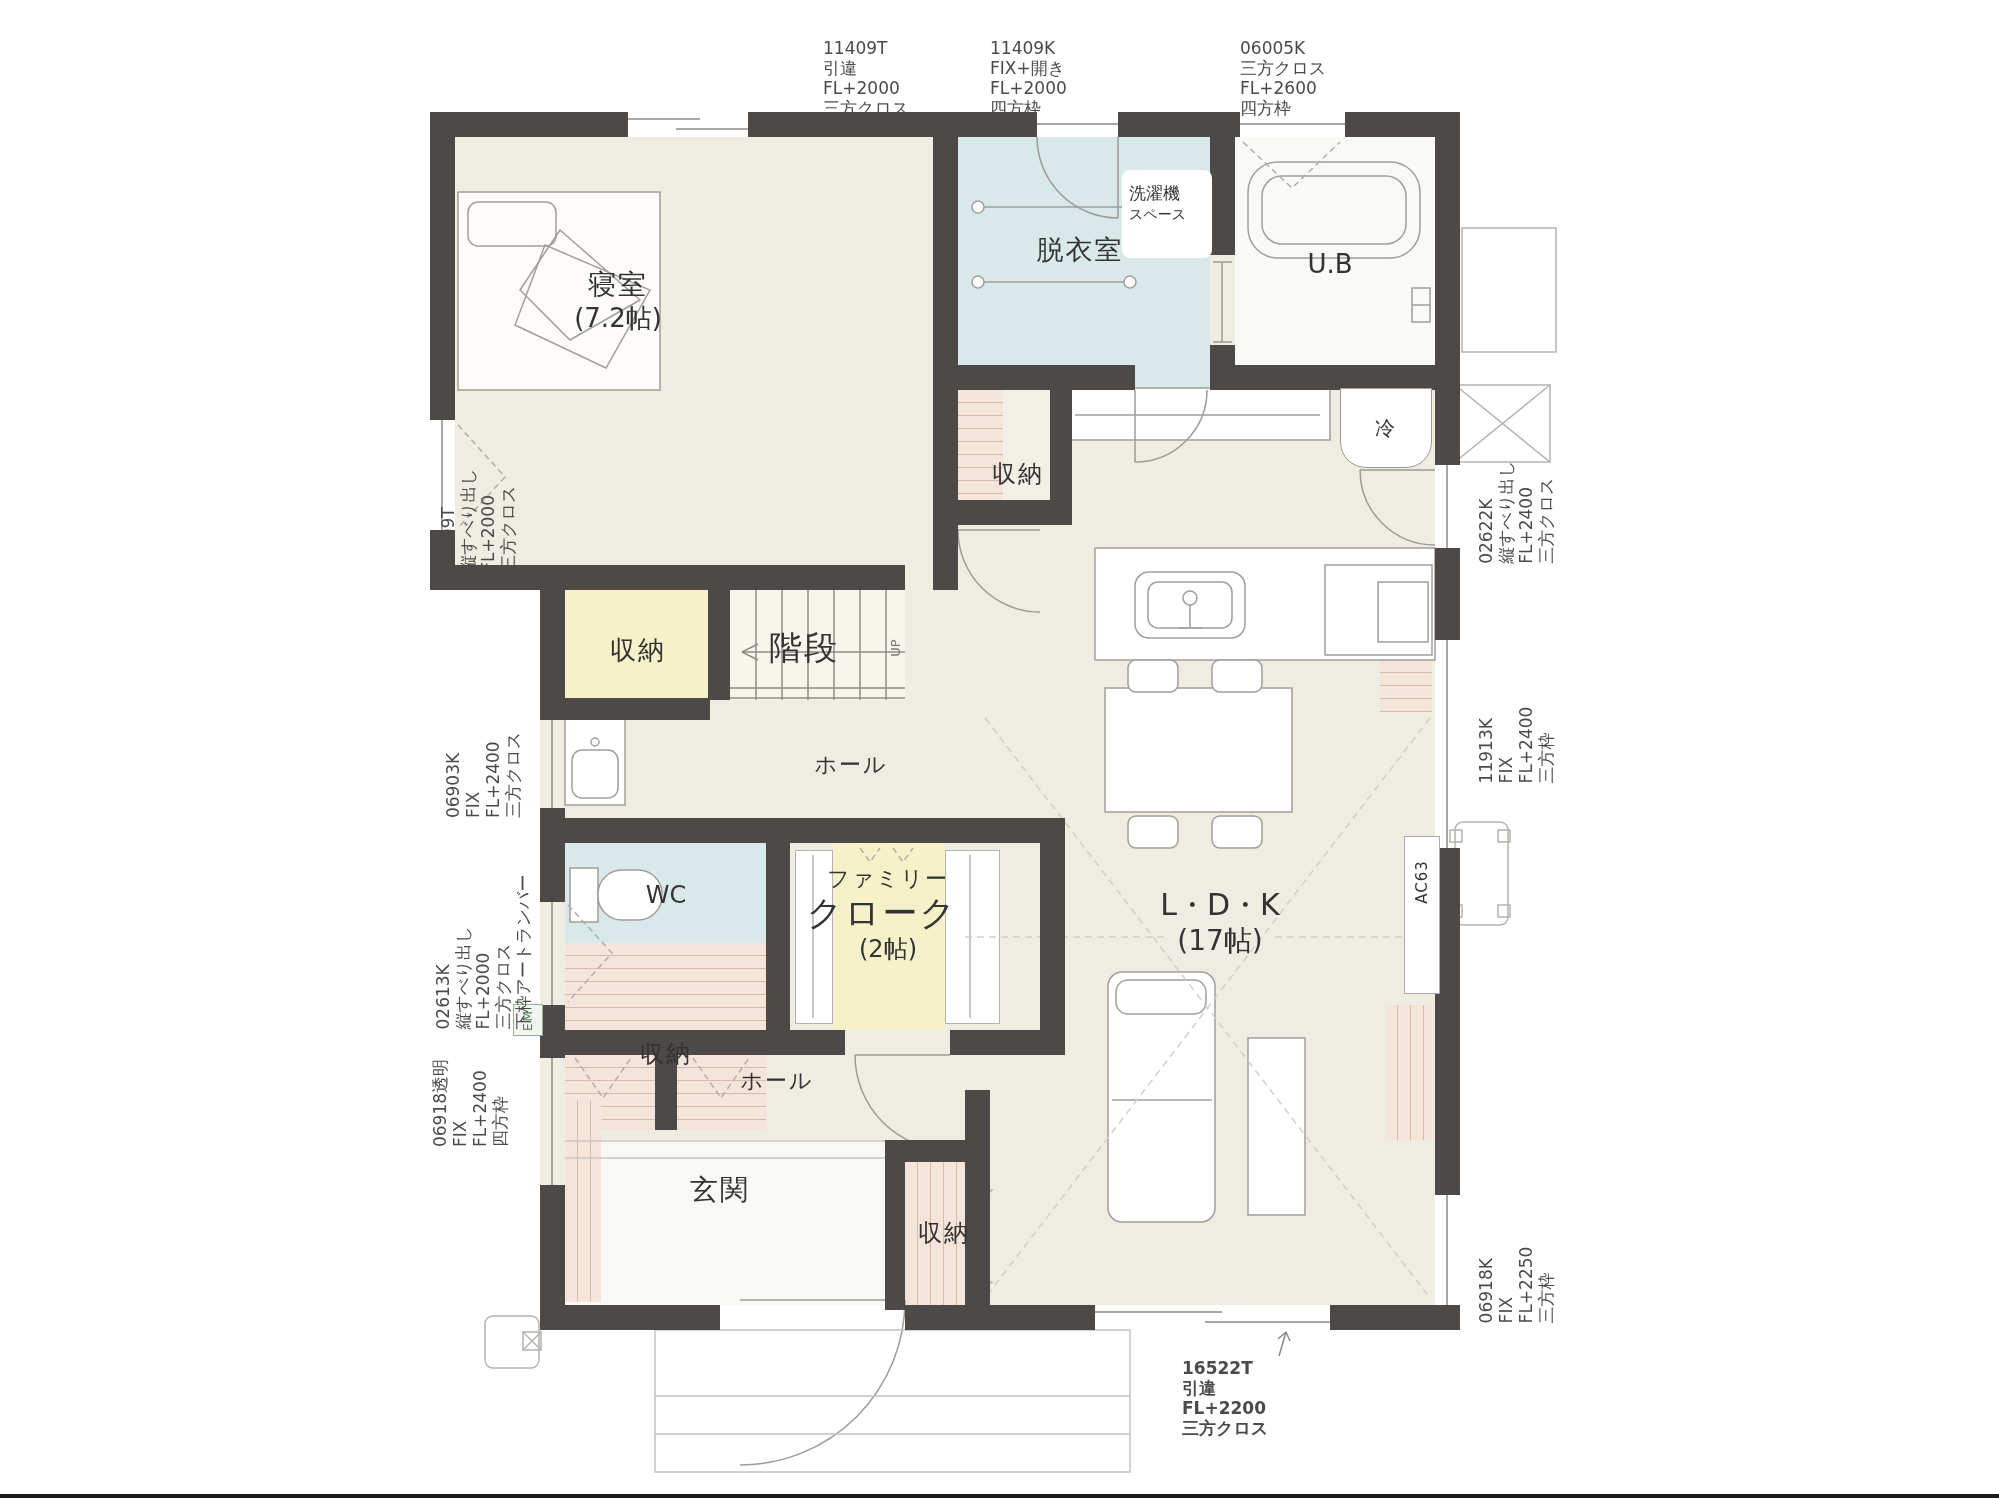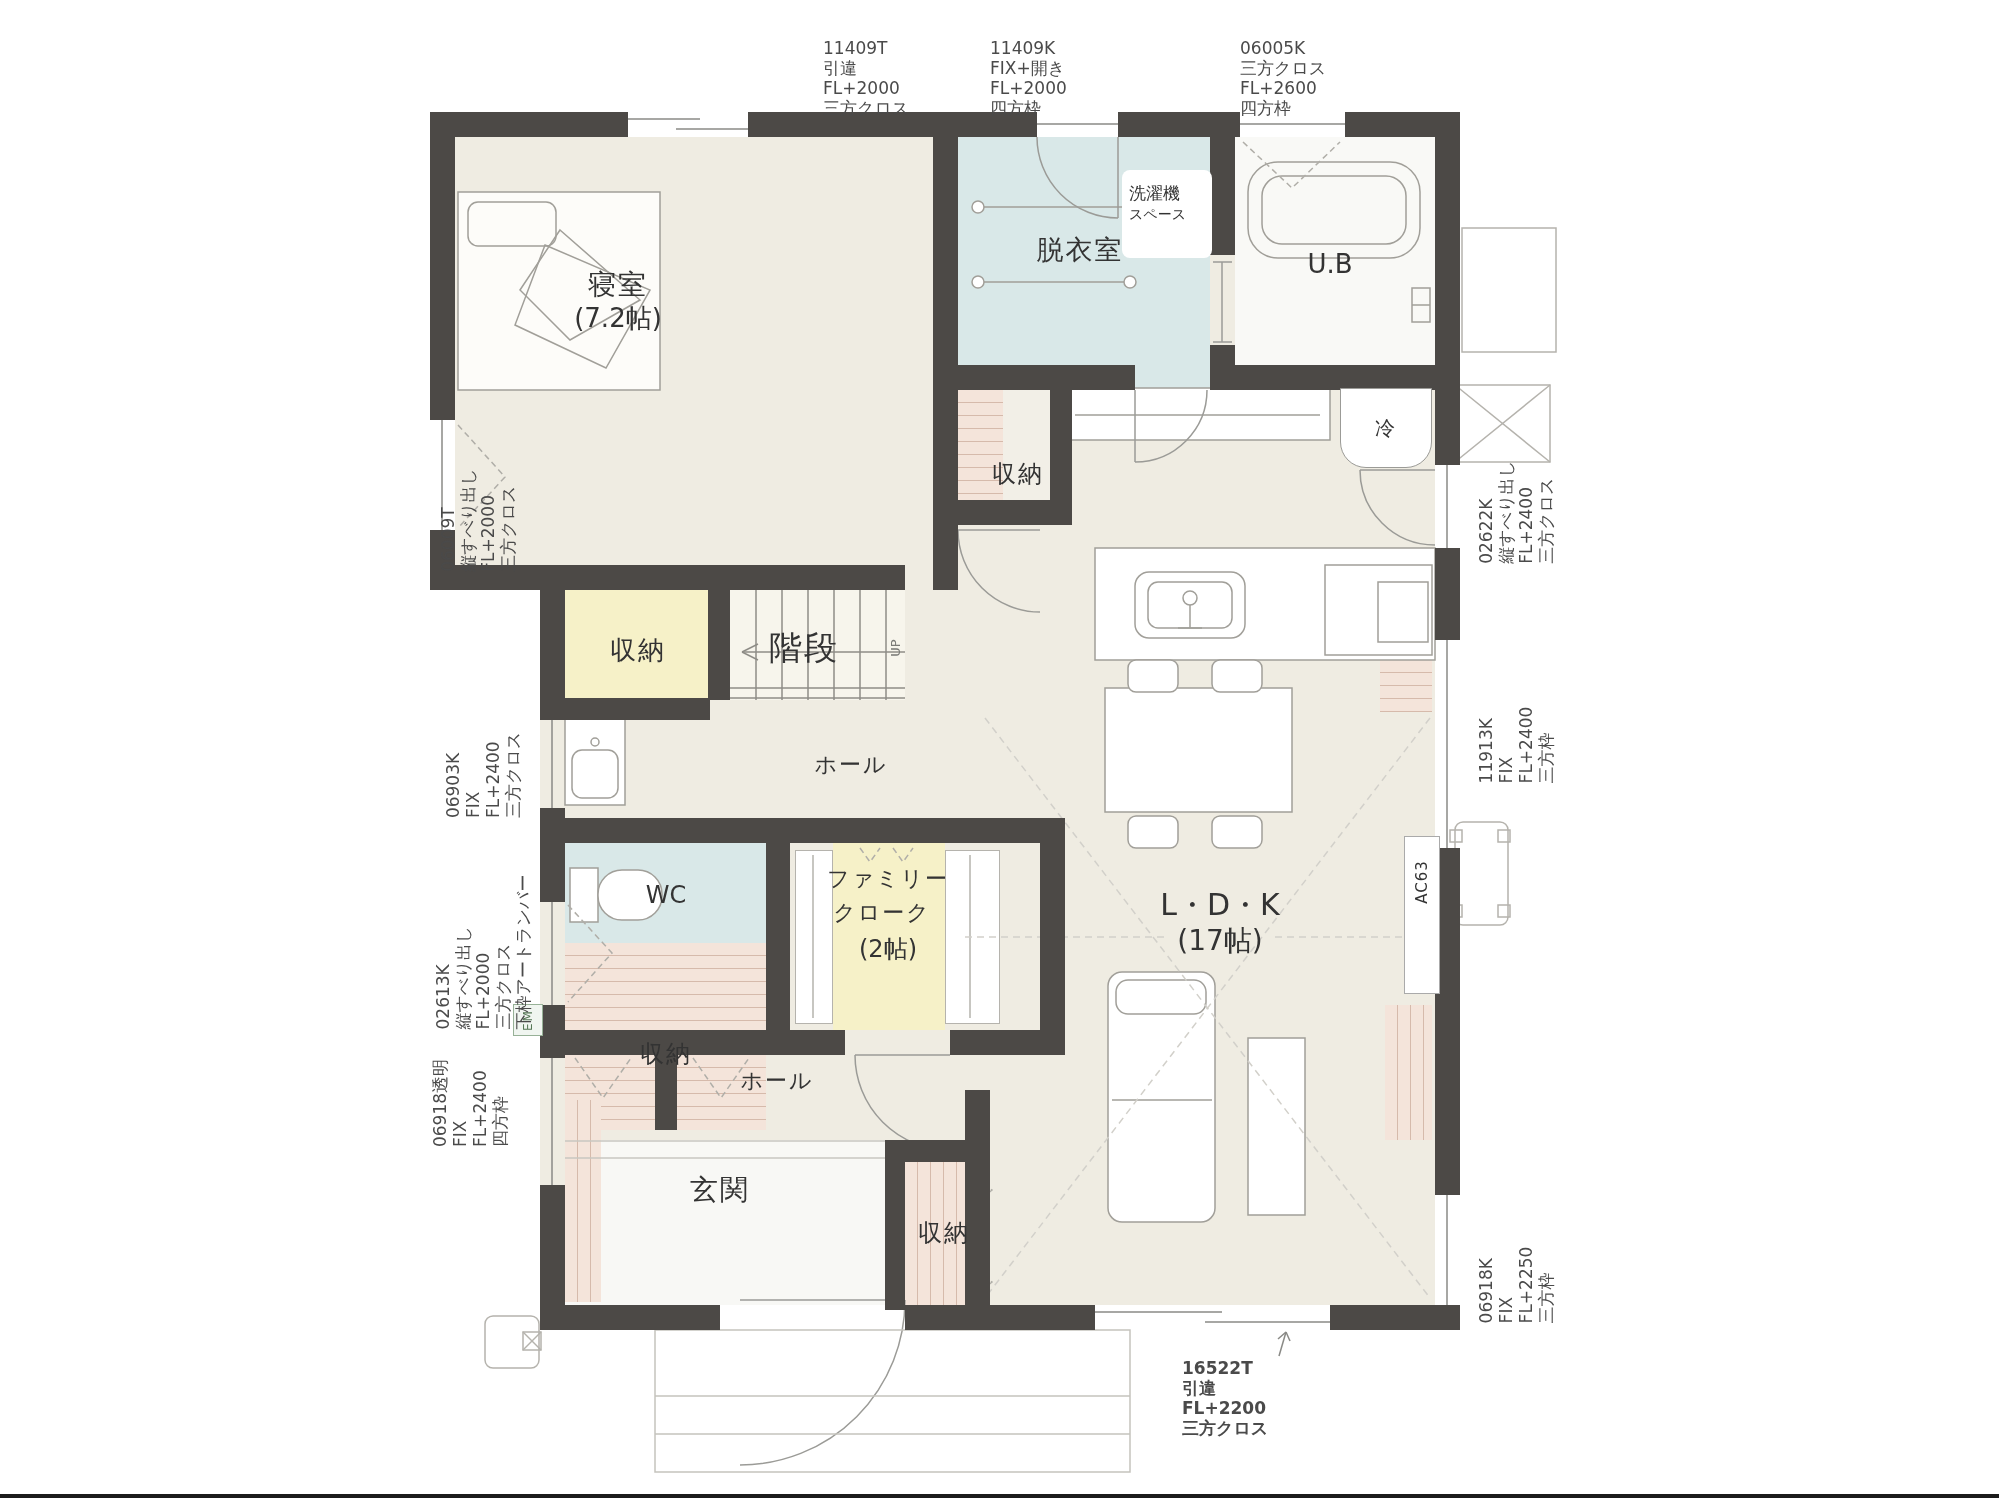--- a/index.html
+++ b/index.html
@@ -295,21 +295,21 @@
   <div class="lbl" style="left:618px;top:318px;font-size:26px;letter-spacing:0;">(7.2帖)</div>
   <div class="lbl" style="left:1080px;top:250px;font-size:27px;">脱衣室</div>
   <div class="lbl" style="left:1330px;top:264px;font-size:26px;letter-spacing:0;">U.B</div>
   <div class="lbl" style="left:1018px;top:474px;font-size:24px;">収納</div>
   <div class="lbl" style="left:804px;top:632px;font-size:33px;margin-top:16px;">階段</div>
   <div class="lbl" style="left:895px;top:648px;font-size:13px;letter-spacing:0;transform:translate(-50%,-50%) rotate(-90deg);color:#7a7a76;">UP</div>
   <div class="lbl" style="left:638px;top:650px;font-size:26px;">収納</div>
   <div class="lbl" style="left:851px;top:765px;font-size:22px;">ホール</div>
   <div class="lbl" style="left:666px;top:895px;font-size:24px;letter-spacing:0;text-align:right;">WC</div>
   <div class="lbl" style="left:888px;top:879px;font-size:22px;">ファミリー</div>
-  <div class="lbl" style="left:882px;top:913px;font-size:22px;">クローク</div>
+  <div class="lbl" style="left:882px;top:913px;font-size:35px;">クローク</div>
   <div class="lbl" style="left:888px;top:949px;font-size:24px;letter-spacing:0;">(2帖)</div>
   <div class="lbl" style="left:666px;top:1054px;font-size:24px;">収納</div>
   <div class="lbl" style="left:777px;top:1081px;font-size:22px;">ホール</div>
   <div class="lbl" style="left:1220px;top:905px;font-size:30px;letter-spacing:0;">L・D・K</div>
   <div class="lbl" style="left:1220px;top:941px;font-size:28px;letter-spacing:0;">(17帖)</div>
   <div class="lbl" style="left:720px;top:1190px;font-size:28px;">玄関</div>
   <div class="lbl" style="left:944px;top:1233px;font-size:24px;">収納</div>
 
   <div class="ann" style="left:823px;top:38px;">
     <div>11409T</div>

